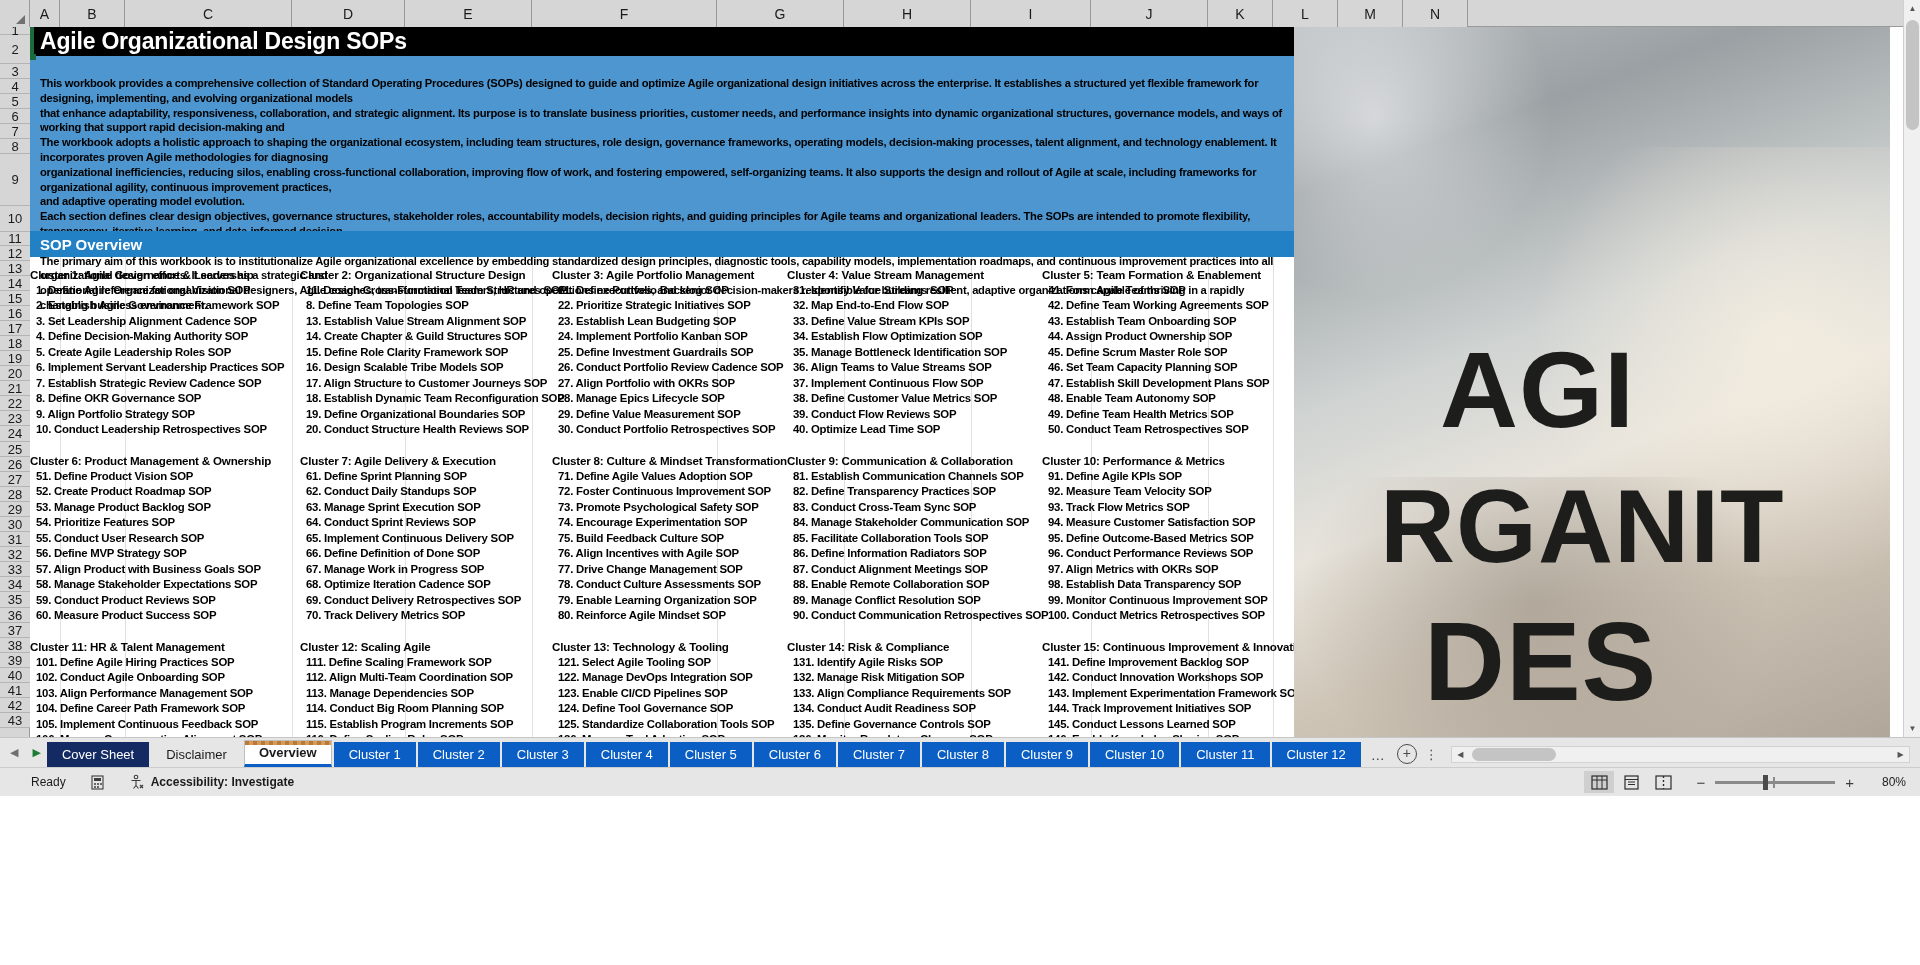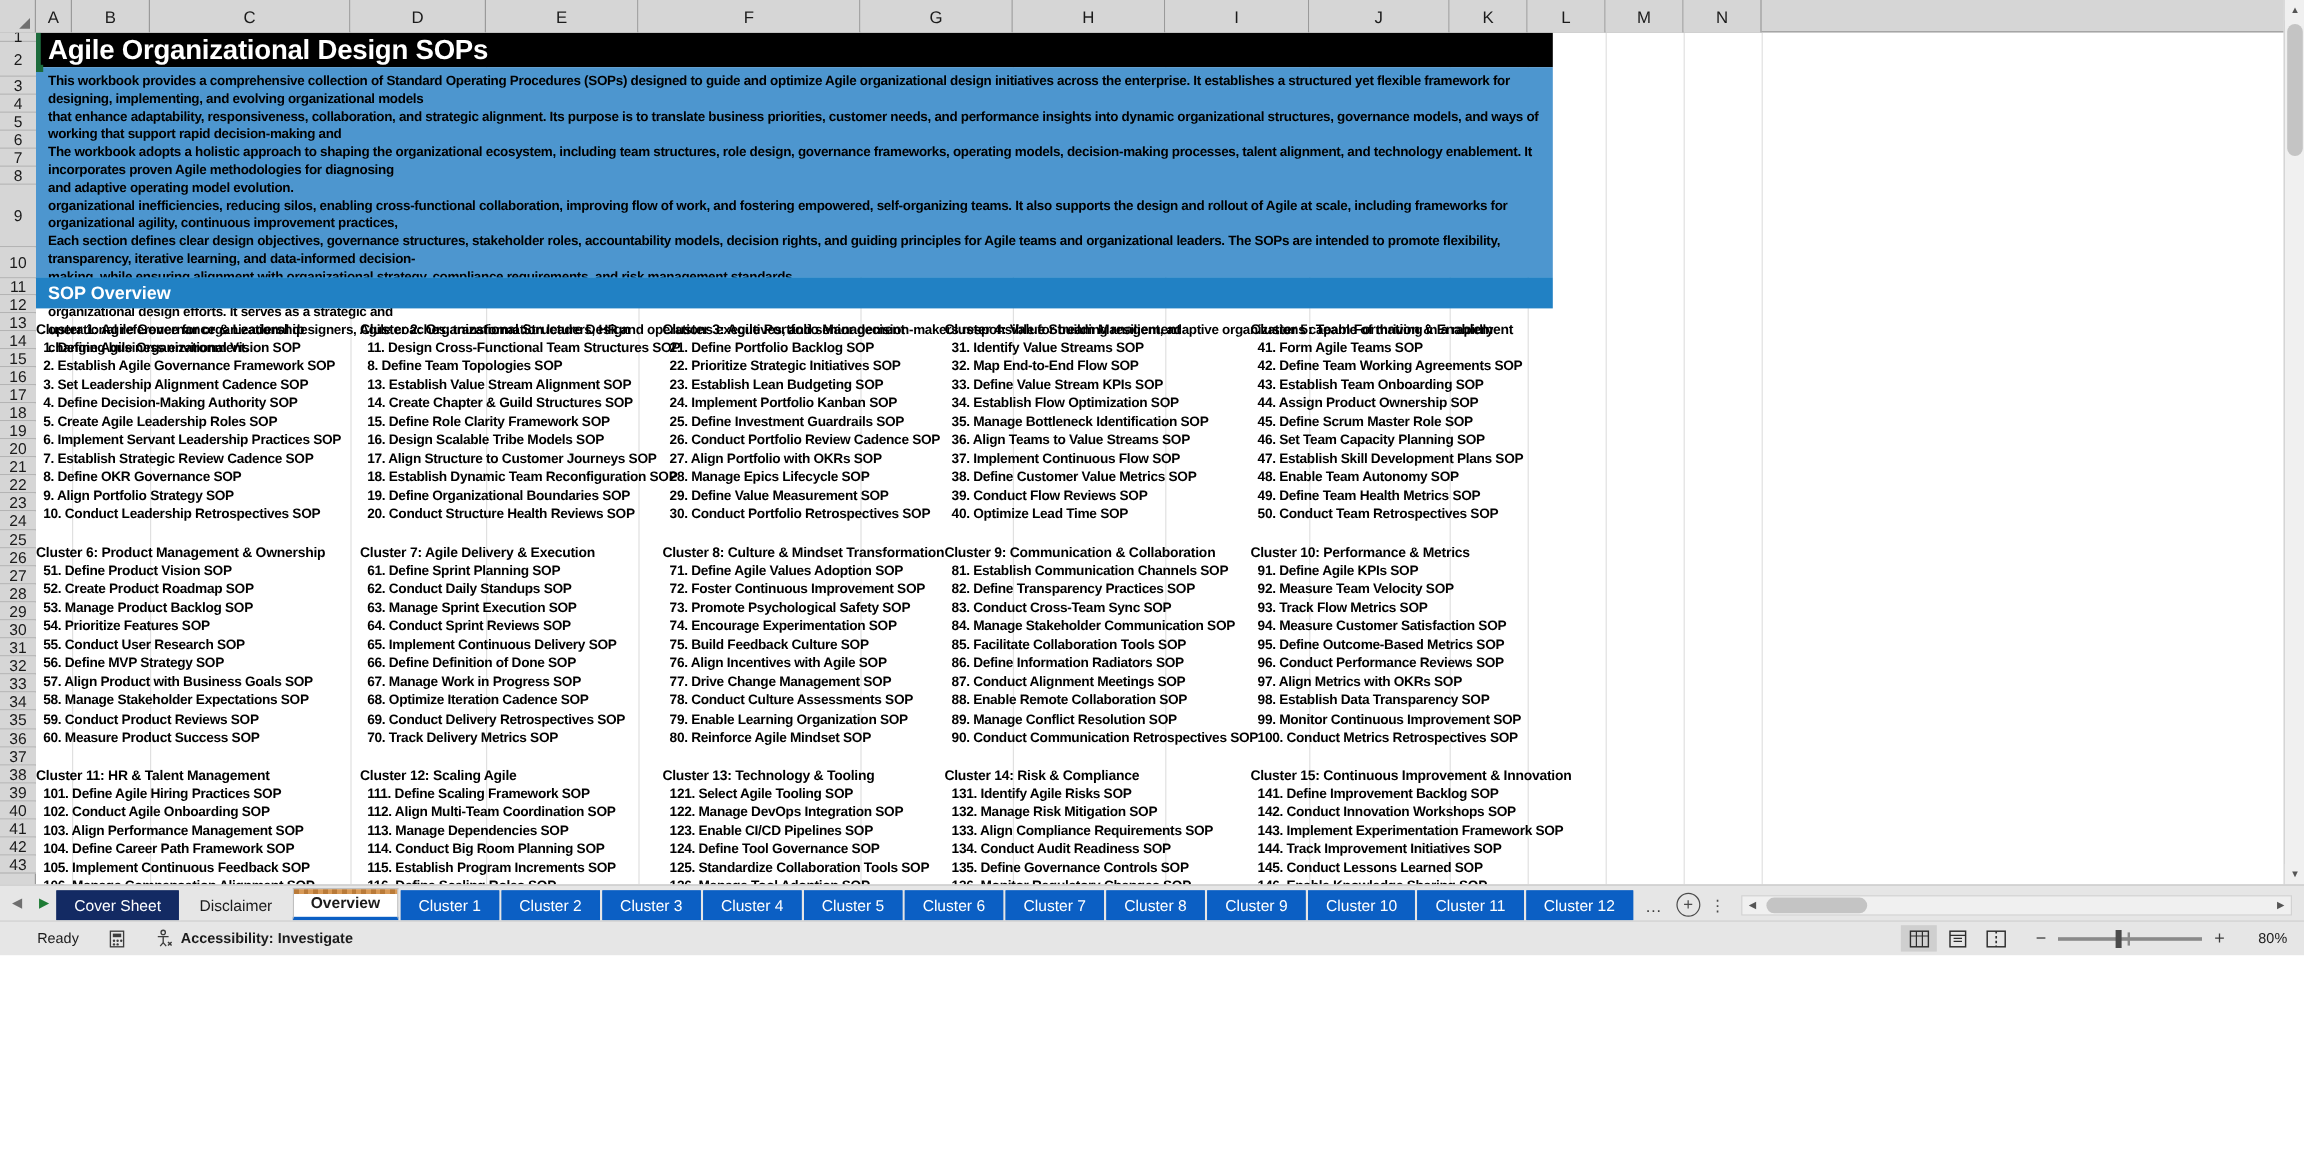--- a/index.html
+++ b/index.html
@@ -77,21 +77,21 @@
     display: flex; align-items: center;
   }
   .title-band span {
     color: #ffffff; font-size: 23px; font-weight: bold;
     padding-left: 10px; letter-spacing: -0.2px;
   }
   .intro-band {
     position: absolute; left: 0; top: 29px;
     width: 1264px; height: 175px;
     background: #4d96cf;
-    padding: 5px 8px 0 10px;
+    padding: 20px 8px 0 10px;
   }
   .intro-p {
     color: #000000;
     font-size: 11.2px;
     line-height: 14.8px;
     font-weight: 600;
     margin-bottom: 0px;
     letter-spacing: -0.25px;
   }
   .overview-band {
@@ -393,22 +393,22 @@
 
     <div class="title-band">
       <span>Agile Organizational Design SOPs</span>
     </div>
 
     <div class="intro-band">
       <div id="intro-paras">
           <div class="intro-p">This workbook provides a comprehensive collection of Standard Operating Procedures (SOPs) designed to guide and optimize Agile organizational design initiatives across the enterprise. It establishes a structured yet flexible framework for designing, implementing, and evolving organizational models</div>
           <div class="intro-p">that enhance adaptability, responsiveness, collaboration, and strategic alignment. Its purpose is to translate business priorities, customer needs, and performance insights into dynamic organizational structures, governance models, and ways of working that support rapid decision-making and</div>
           <div class="intro-p">The workbook adopts a holistic approach to shaping the organizational ecosystem, including team structures, role design, governance frameworks, operating models, decision-making processes, talent alignment, and technology enablement. It incorporates proven Agile methodologies for diagnosing</div>
+          <div class="intro-p">organizational inefficiencies, reducing silos, enabling cross-functional collaboration, improving flow of work, and fostering empowered, self-organizing teams. It also supports the design and rollout of Agile at scale, including frameworks for organizational agility, continuous improvement practices,</div>
           <div class="intro-p">and adaptive operating model evolution.</div>
-          <div class="intro-p">organizational inefficiencies, reducing silos, enabling cross-functional collaboration, improving flow of work, and fostering empowered, self-organizing teams. It also supports the design and rollout of Agile at scale, including frameworks for organizational agility, continuous improvement practices,</div>
           <div class="intro-p">Each section defines clear design objectives, governance structures, stakeholder roles, accountability models, decision rights, and guiding principles for Agile teams and organizational leaders. The SOPs are intended to promote flexibility, transparency, iterative learning, and data-informed decision-</div>
           <div class="intro-p">making, while ensuring alignment with organizational strategy, compliance requirements, and risk management standards.</div>
           <div class="intro-p">The primary aim of this workbook is to institutionalize Agile organizational excellence by embedding standardized design principles, diagnostic tools, capability models, implementation roadmaps, and continuous improvement practices into all organizational design efforts. It serves as a strategic and</div>
           <div class="intro-p">operational reference for organizational designers, Agile coaches, transformation leaders, HR and operations executives, and senior decision-makers responsible for building resilient, adaptive organizations capable of thriving in a rapidly changing business environment.</div>
         </div>
     </div>
 
     <div class="overview-band">
       <span>SOP Overview</span>
     </div>
@@ -592,20 +592,28 @@
             <div class="sop-item">141. Define Improvement Backlog SOP</div>
             <div class="sop-item">142. Conduct Innovation Workshops SOP</div>
             <div class="sop-item">143. Implement Experimentation Framework SOP</div>
             <div class="sop-item">144. Track Improvement Initiatives SOP</div>
             <div class="sop-item">145. Conduct Lessons Learned SOP</div>
             <div class="sop-item">146. Enable Knowledge Sharing SOP</div>
           </div>
         </div>
       </div>
 
+    <div class="photo">
+      <div class="blur1"></div>
+        <div class="blur2"></div>
+        <div class="blur3"></div>
+      <div class="photo-word pw1">AGI</div>
+      <div class="photo-word pw2">RGANIT</div>
+      <div class="photo-word pw3">DES</div>
+    </div>
 
     <div class="sel-cell"></div>
     <div class="sel-handle"></div>
   </div>
 
   <div class="vscroll">
     <div class="arrow-up">▲</div>
     <div class="thumb"></div>
     <div class="arrow-dn">▼</div>
   </div>

